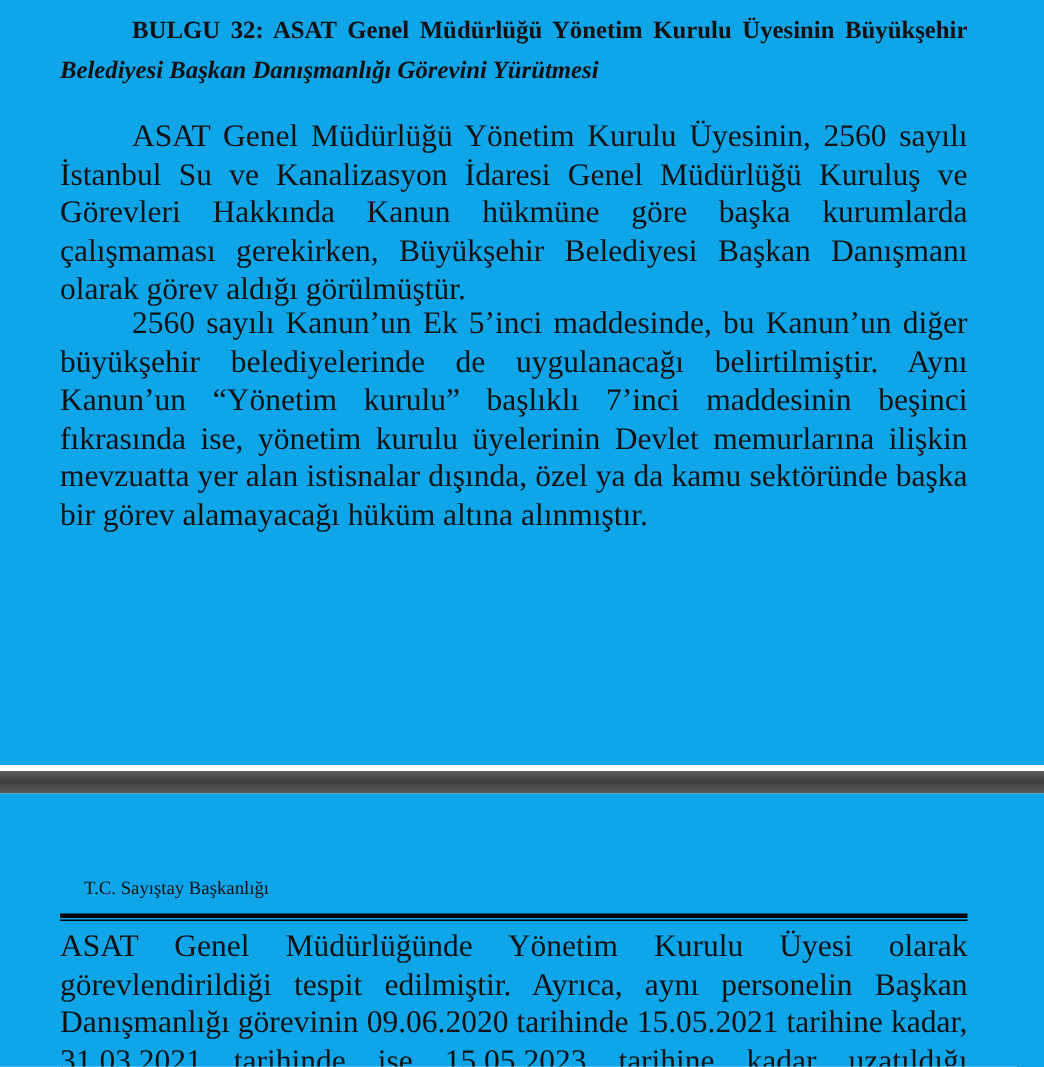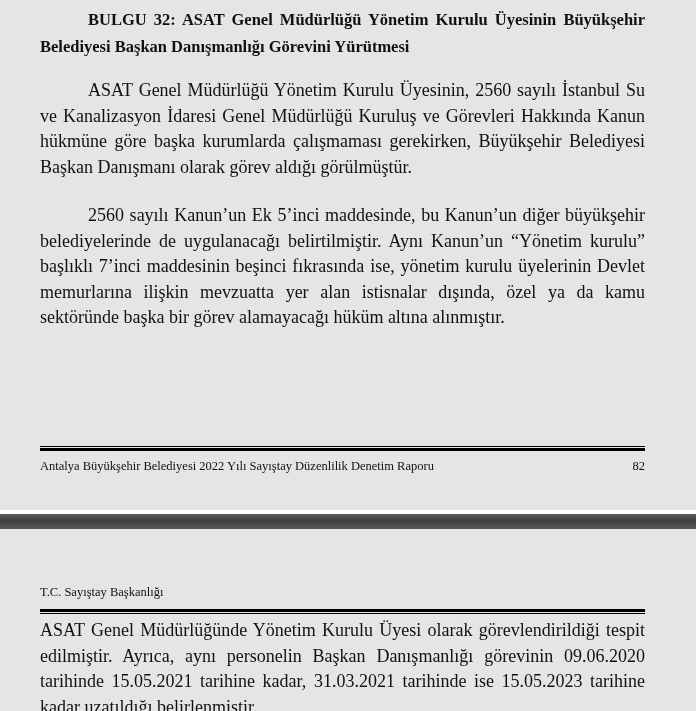--- a/index.html
+++ b/index.html
@@ -1,72 +1,64 @@
 <!DOCTYPE html>
 <html><head>
 <meta charset="utf-8">
 <style>
   html, body { margin: 0; padding: 0; }
   body {
     width: 696px; height: 711px; overflow: hidden; background: #ffffff;
     font-family: "Liberation Serif", "DejaVu Serif", serif; color: #111;
   }
-  .page { position: relative; background: #e5e5e5; }
+  .page { position: relative; background: #0ea5e9; }
   .page1 { height: 510px; }
   .page2 { height: 185px; }
   .content { position: absolute; left: 40px; width: 605px; }
   .heading {
     font-weight: bold; font-size: 16.5px; line-height: 27px;
     text-align: justify; text-align-last: left;
   }
   .indent-line { display: block; text-indent: 48px; text-align: justify; text-align-last: justify; }
-  .para { font-size: 18px; line-height: 25.5px; text-align: justify; }
+  .para { font-size: 21px; line-height: 25.5px; text-align: justify; }
   .para p { margin: 0; text-indent: 48px; }
   .justify-last p { text-align-last: justify; }
   .rule-thick { height: 4px; background: #000; }
   .rule-thin { height: 1px; background: #000; margin-top: 2px; }
   .footer-row { display: flex; justify-content: space-between; font-size: 12.5px; margin-top: 8px; }
   .separator {
     height: 15px; margin-top: 4px;
     background: linear-gradient(#5e6062, #3c3e40 45%, #56585a);
   }
   .header2 { font-size: 12.5px; }
 </style>
 </head>
 <body>
 
 <div class="page page1">
   <div class="content heading" style="top:6px;">
     <span class="indent-line">BULGU 32: ASAT Genel Müdürlüğü Yönetim Kurulu Üyesinin Büyükşehir</span>
-    <span style="display:block;">Belediyesi Başkan Danışmanlığı Görevini Yürütmesi</span>
+    <span style="display:block;font-style:italic;">Belediyesi Başkan Danışmanlığı Görevini Yürütmesi</span>
   </div>
 
   <div class="content para" style="top:78px;">
     <p>ASAT Genel Müdürlüğü Yönetim Kurulu Üyesinin, 2560 sayılı İstanbul Su ve Kanalizasyon İdaresi Genel Müdürlüğü Kuruluş ve Görevleri Hakkında Kanun hükmüne göre başka kurumlarda çalışmaması gerekirken, Büyükşehir Belediyesi Başkan Danışmanı olarak görev aldığı görülmüştür.</p>
   </div>
 
   <div class="content para" style="top:203px;">
     <p>2560 sayılı Kanun’un Ek 5’inci maddesinde, bu Kanun’un diğer büyükşehir belediyelerinde de uygulanacağı belirtilmiştir. Aynı Kanun’un “Yönetim kurulu” başlıklı 7’inci maddesinin beşinci fıkrasında ise, yönetim kurulu üyelerinin Devlet memurlarına ilişkin mevzuatta yer alan istisnalar dışında, özel ya da kamu sektöründe başka bir görev alamayacağı hüküm altına alınmıştır.</p>
   </div>
 
 
-  <div class="content" style="top:446px;">
-    <div class="rule-thin" style="margin-top:0;"></div>
-    <div class="rule-thick" style="margin-top:1px;height:3px;"></div>
-    <div class="footer-row">
-      <span>Antalya Büyükşehir Belediyesi 2022 Yılı Sayıştay Düzenlilik Denetim Raporu</span>
-      <span>82</span>
-    </div>
-  </div>
 </div>
 
 <div class="separator"></div>
 
 <div class="page page2">
-  <div class="content header2" style="top:56px;">
+  <div class="content header2" style="top:56px;margin-left:16px;">
     <span>T.C. Sayıştay Başkanlığı</span>
   </div>
   <div class="content" style="top:80px;">
     <div class="rule-thick" style="height:3px;"></div>
     <div class="rule-thin" style="margin-top:1px;"></div>
   </div>
   <div class="content para" style="top:89px;">
     <p style="text-indent:0;">ASAT Genel Müdürlüğünde Yönetim Kurulu Üyesi olarak görevlendirildiği tespit edilmiştir. Ayrıca, aynı personelin Başkan Danışmanlığı görevinin 09.06.2020 tarihinde 15.05.2021 tarihine kadar, 31.03.2021 tarihinde ise 15.05.2023 tarihine kadar uzatıldığı belirlenmiştir.</p>
   </div>
 </div>

